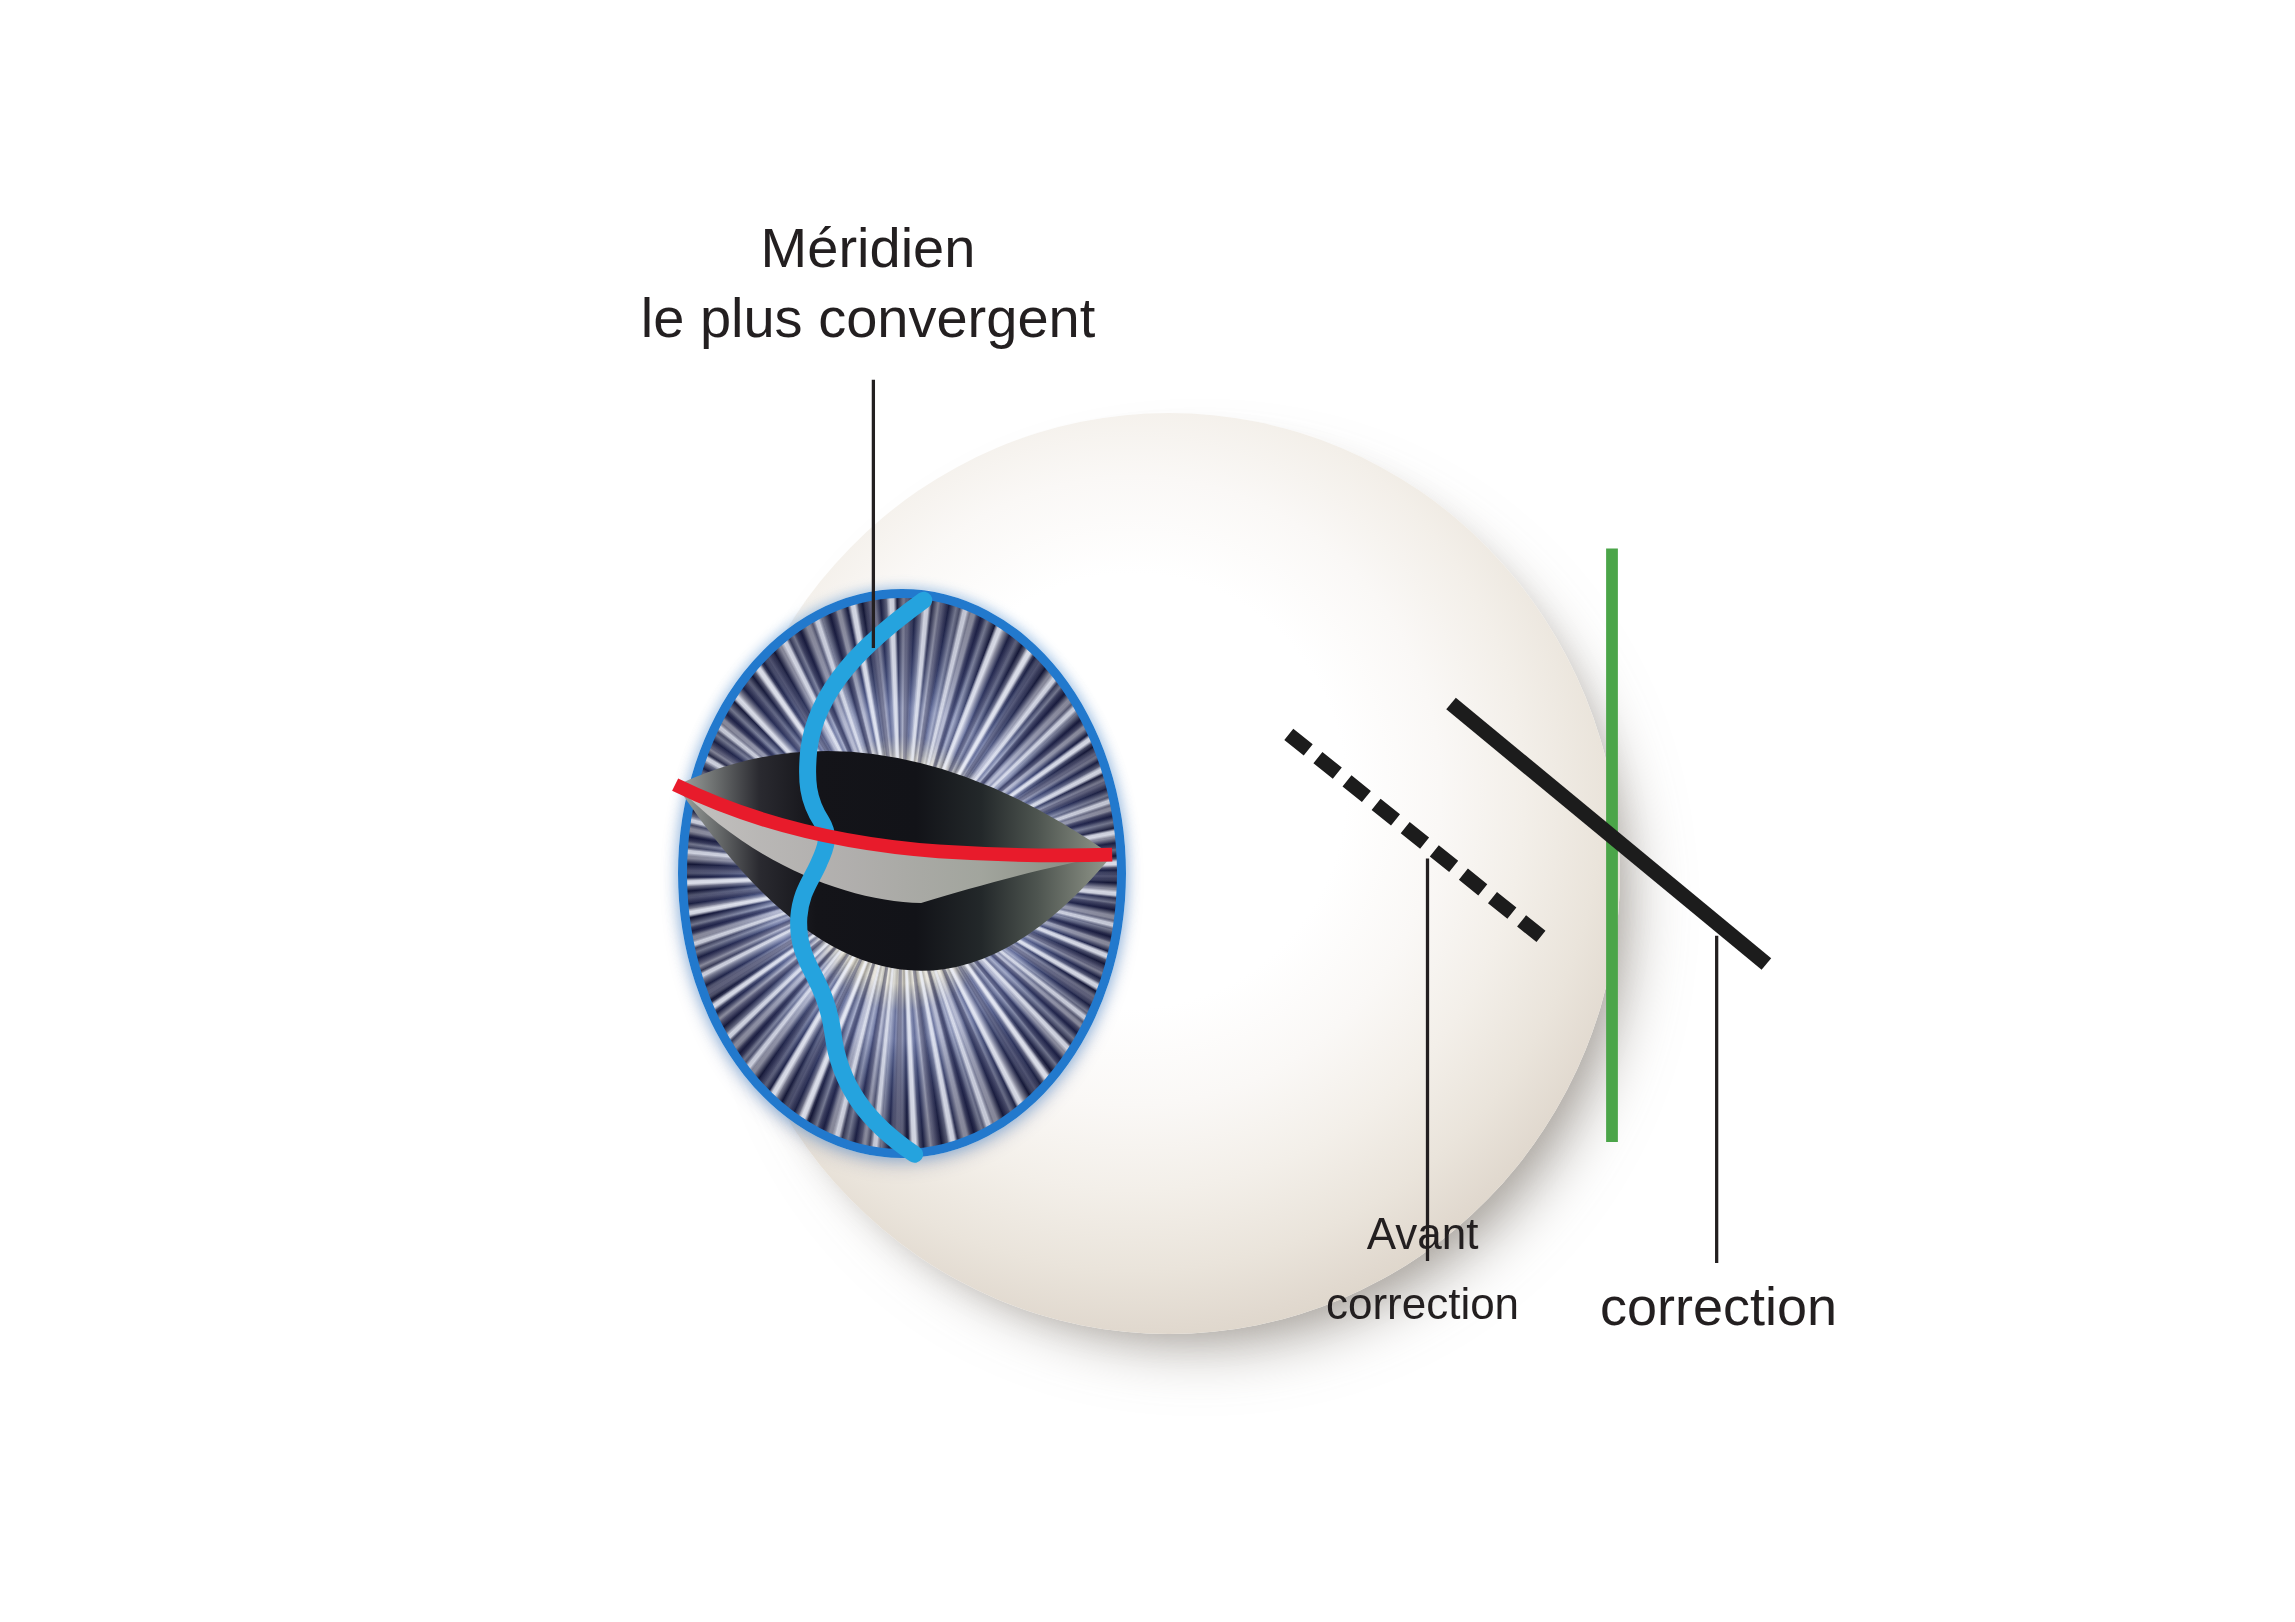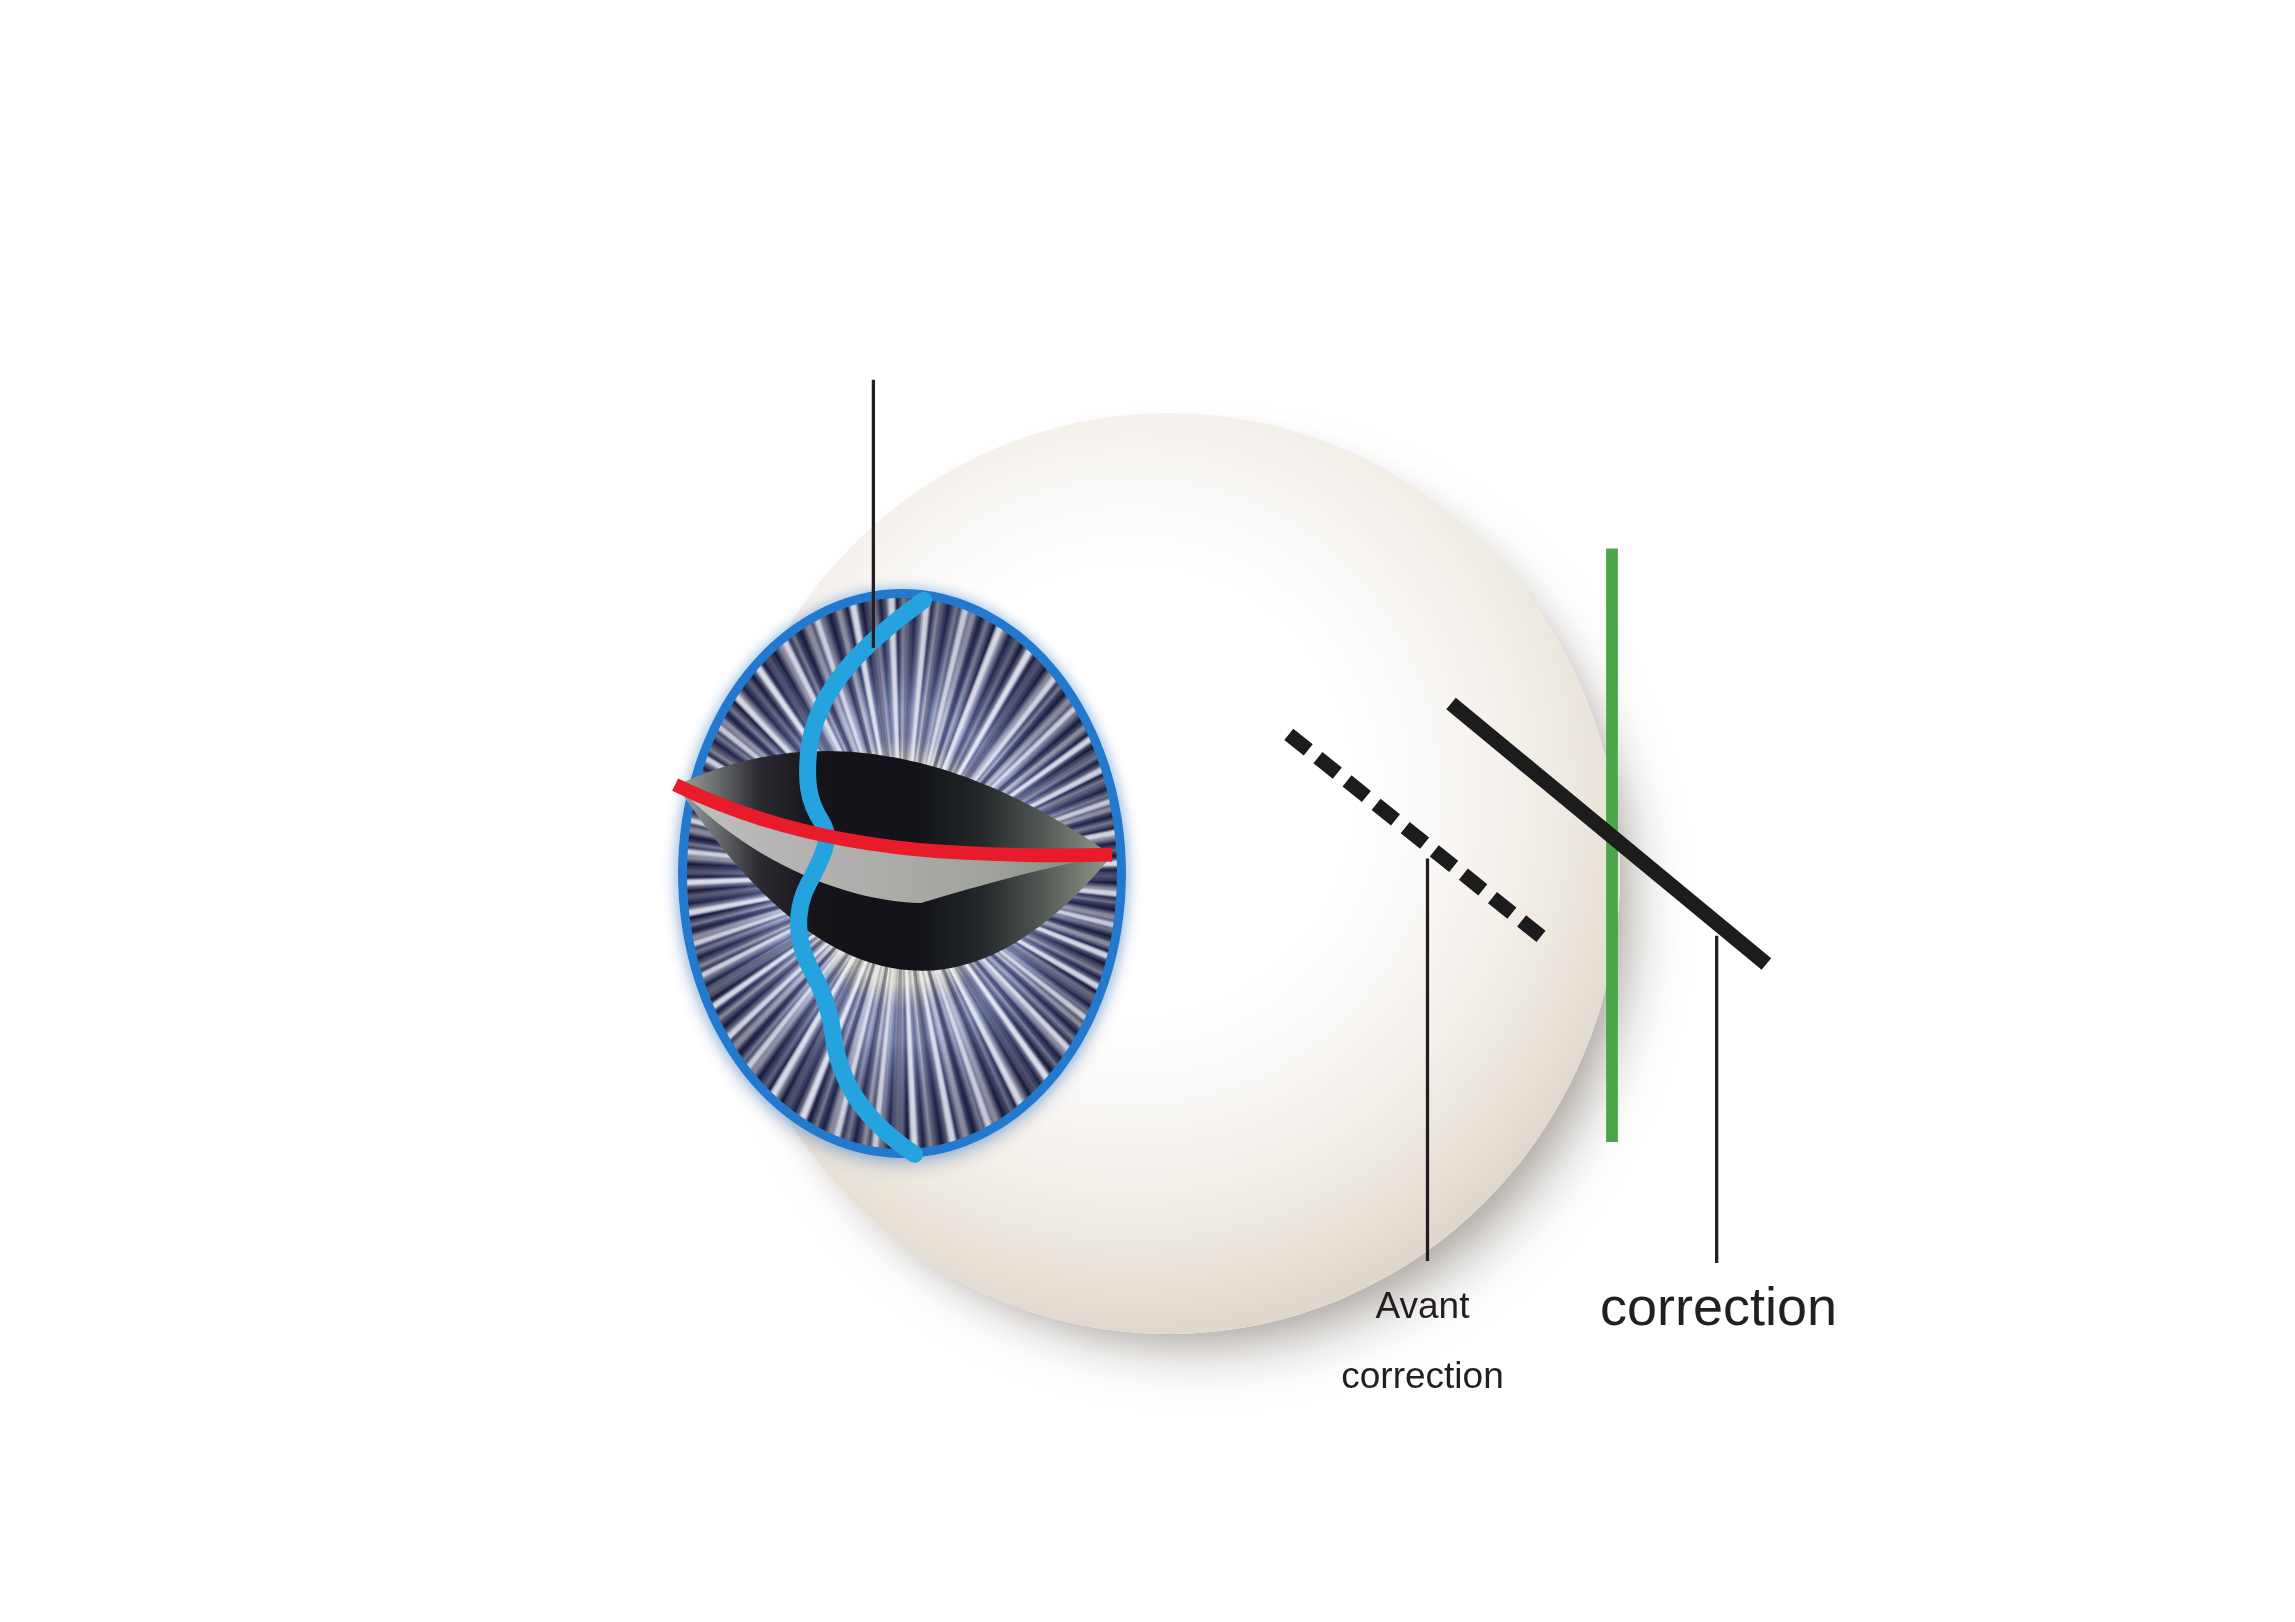--- a/index.html
+++ b/index.html
@@ -20,21 +20,21 @@
   
   .caption {
     position: absolute;
     text-align: center;
     font-size: 56px;
     line-height: 70px;
     color: #231f20;
     letter-spacing: 0px;
   }
   .caption--title { left: 410px; top: 213px; width: 916px; }
-  .caption--before { left: 1161px; top: 1271px; width: 523px; font-size: 37px; }
+  .caption--before { left: 1161px; top: 1199px; width: 523px; font-size: 44px; }
   .caption--after  { left: 1457px; top: 1271px; width: 523px; font-size: 54px; }
 
   
   .sphere {
     position: absolute;
     left: 718px;
     top: 413px;
     width: 902px;
     height: 921px;
     border-radius: 50%;
@@ -91,20 +91,24 @@
     left: 0; top: 0;
     width: 2295px;
     height: 1623px;
   }
 </style>
 </head>
 <body>
 
 <div class="canvas">
 
+  <div class="caption caption--title">
+    <div>Méridien</div>
+    <div>le plus convergent</div>
+  </div>
 
   <div class="sphere"></div>
 
   <div class="iris"></div>
 
   <svg class="overlay" viewBox="0 0 3508 2480">
     <defs>
       <linearGradient id="gPupil" x1="0" y1="0" x2="1" y2="0">
         <stop offset="0" stop-color="#a3a8a4"></stop>
         <stop offset="0.09" stop-color="#6b6e6e"></stop>

